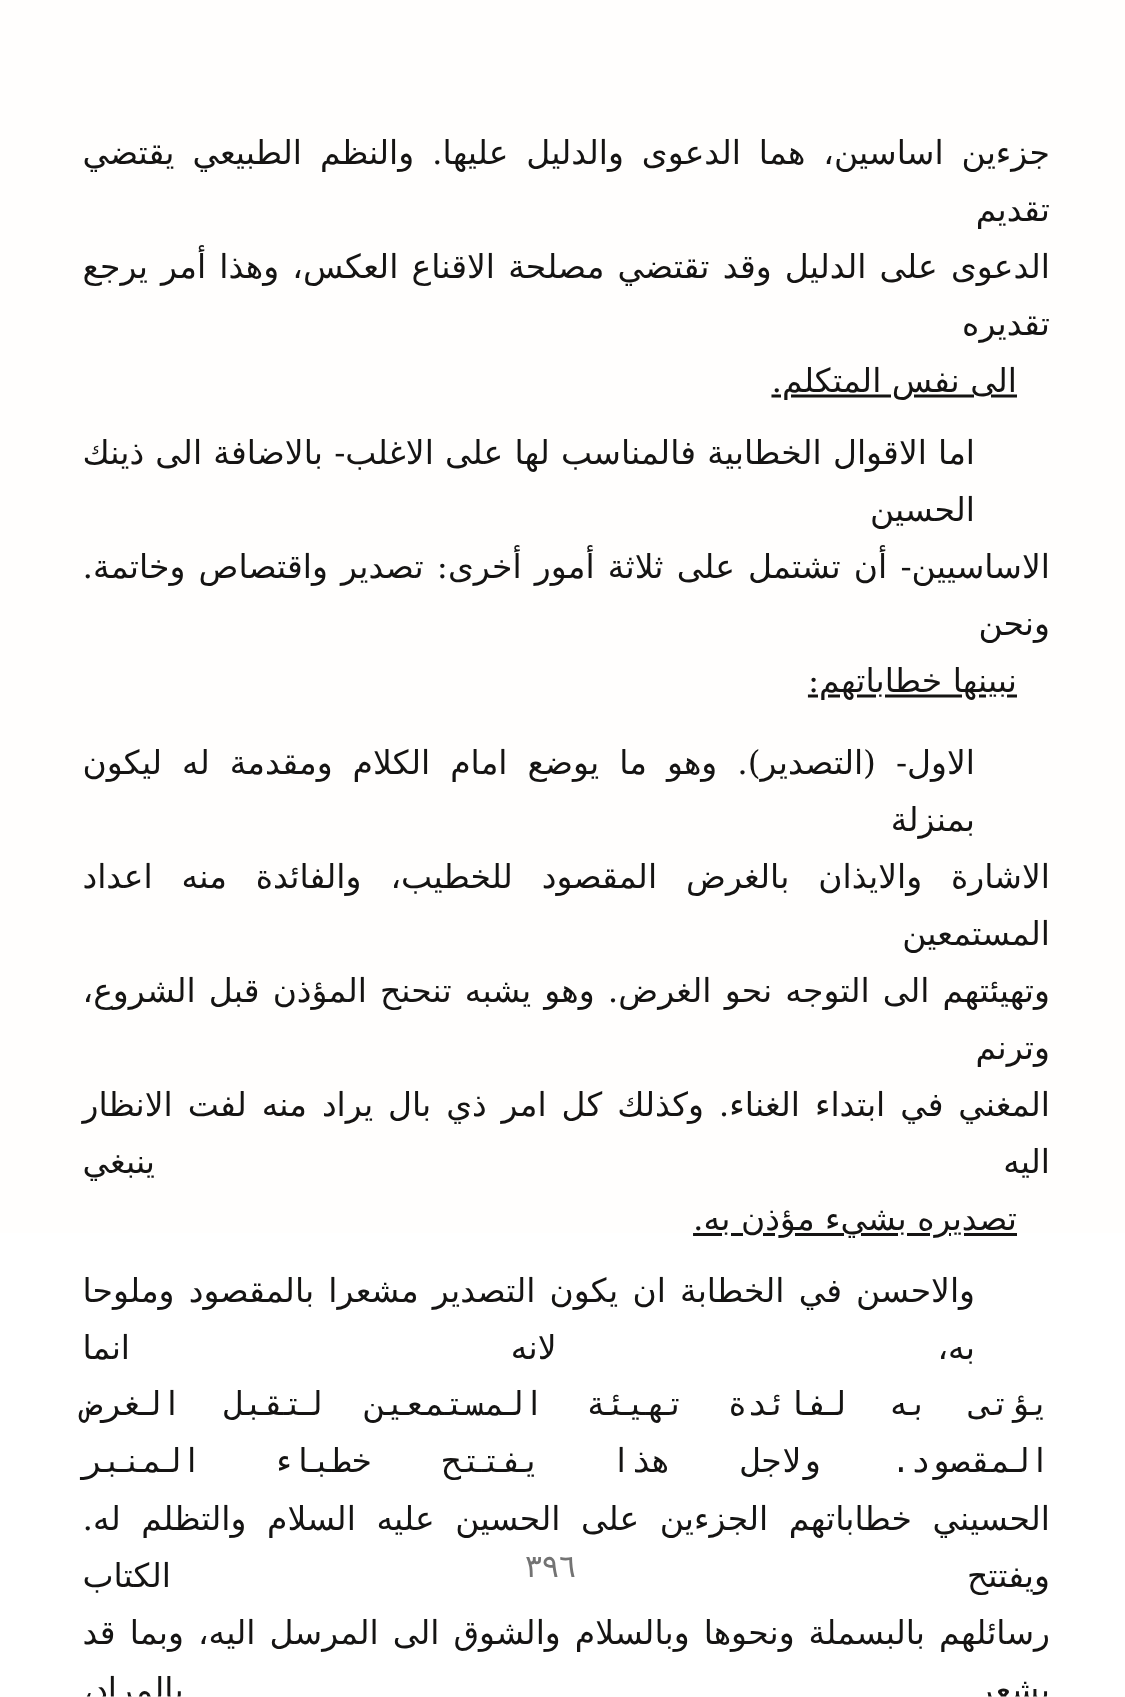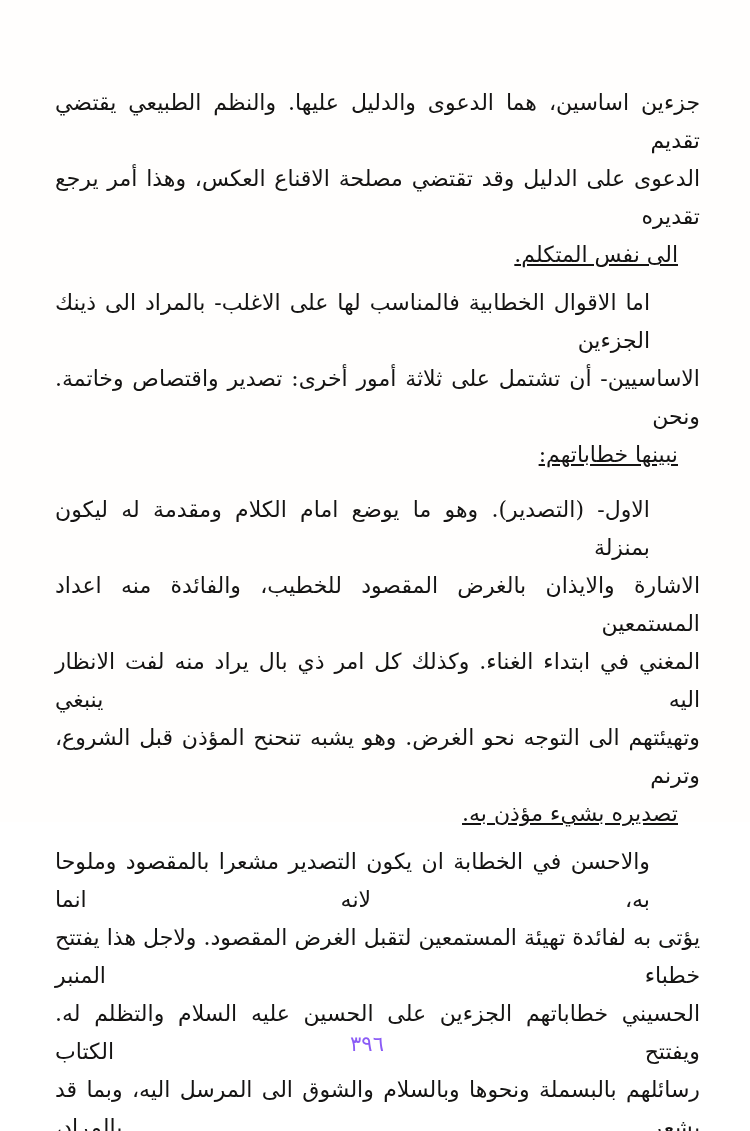--- a/index.html
+++ b/index.html
@@ -38,53 +38,53 @@
     padding-right: 22px;
     white-space: normal;
     text-decoration: underline;
   }
   .page-number {
     position: absolute;
     top: 1032px; left: 0; right: 16px;
     text-align: center;
     font-size: 21px;
     letter-spacing: 2px;
-    color: #8b5cf6;
+    color: #737373;
   }
 </style>
 </head>
 <body>
 
 <div class="page">
 
   <div class="text-block">
 
     <p class="para">
       <span class="line j" style="display: block;">جزءين اساسين، هما الدعوى والدليل عليها. والنظم الطبيعي يقتضي تقديم</span>
       <span class="line j" style="display: block;">الدعوى على الدليل وقد تقتضي مصلحة الاقناع العكس، وهذا أمر يرجع تقديره</span>
       <span class="line last" style="display: block;">الى نفس المتكلم.</span>
     </p>
 
     <p class="para">
-      <span class="line j ind" style="display: block;">اما الاقوال الخطابية فالمناسب لها على الاغلب- بالمراد الى ذينك الجزءين</span>
+      <span class="line j ind" style="display: block;">اما الاقوال الخطابية فالمناسب لها على الاغلب- بالاضافة الى ذينك الحسين</span>
       <span class="line j" style="display: block;">الاساسيين- أن تشتمل على ثلاثة أمور أخرى: تصدير واقتصاص وخاتمة. ونحن</span>
       <span class="line last" style="display: block;">نبينها خطاباتهم:</span>
     </p>
 
     <p class="para gap-lg">
       <span class="line j ind" style="display: block;">الاول- (التصدير). وهو ما يوضع امام الكلام ومقدمة له ليكون بمنزلة</span>
       <span class="line j" style="display: block;">الاشارة والايذان بالغرض المقصود للخطيب، والفائدة منه اعداد المستمعين</span>
+      <span class="line j" style="display: block;">وتهيئتهم الى التوجه نحو الغرض. وهو يشبه تنحنح المؤذن قبل الشروع، وترنم</span>
       <span class="line j" style="display: block;">المغني في ابتداء الغناء. وكذلك كل امر ذي بال يراد منه لفت الانظار اليه ينبغي</span>
-      <span class="line j" style="display: block;">وتهيئتهم الى التوجه نحو الغرض. وهو يشبه تنحنح المؤذن قبل الشروع، وترنم</span>
       <span class="line last" style="display: block;">تصديره بشيء مؤذن به.</span>
     </p>
 
     <p class="para">
       <span class="line j ind" style="display: block;">والاحسن في الخطابة ان يكون التصدير مشعرا بالمقصود وملوحا به، لانه انما</span>
-      <span class="line j" style="display: block;">يؤتى به لفائدة تهيئة المستمعين لتقبل الغرض المقصود. ولاجل هذا يفتتح خطباء المنبر</span>
+      <span class="line j" style="display: block; font-family: Liberation Mono, monospace;">يؤتى به لفائدة تهيئة المستمعين لتقبل الغرض المقصود. ولاجل هذا يفتتح خطباء المنبر</span>
       <span class="line j" style="display: block;">الحسيني خطاباتهم الجزءين على الحسين عليه السلام والتظلم له. ويفتتح الكتاب</span>
       <span class="line j" style="display: block;">رسائلهم بالبسملة ونحوها وبالسلام والشوق الى المرسل اليه، وبما قد يشعر بالمراد،</span>
 
     </p>
 
   </div>
 
   <div class="page-number">٣٩٦</div>
 
 </div>

